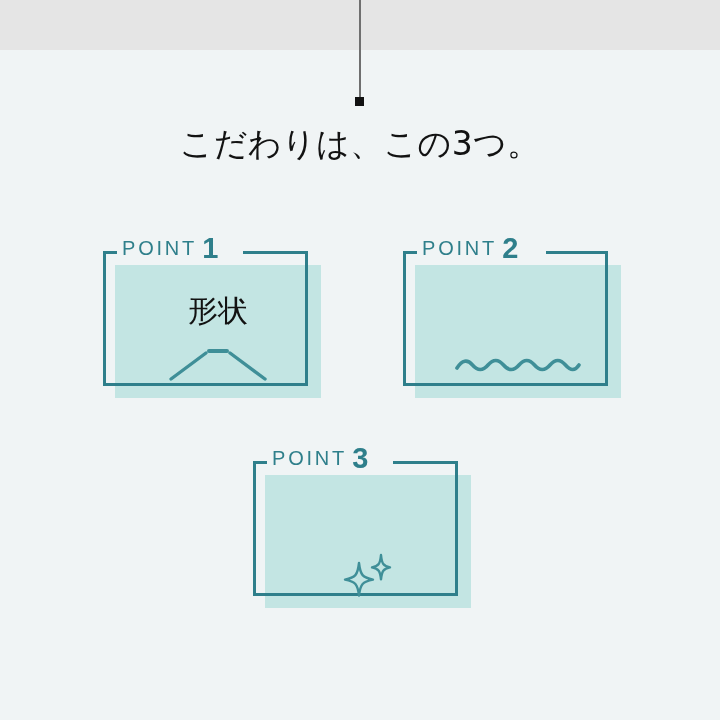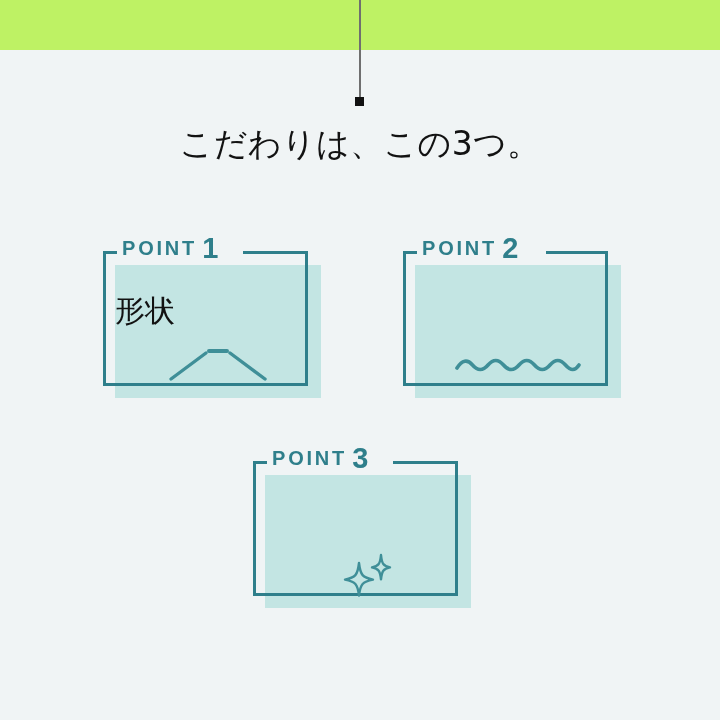--- a/index.html
+++ b/index.html
@@ -11,21 +11,21 @@
     height: 720px;
     background: #ffffff;
     font-family: "Liberation Sans", "DejaVu Sans", sans-serif;
     overflow: hidden;
   }
 
   #stage {
     position: relative;
     width: 720px;
     height: 720px;
-    background: #bef264;
+    background: #e5e5e5;
   }
 
   
   .page-bg {
     position: absolute;
     left: 0;
     top: 50px;
     width: 720px;
     height: 670px;
     background: #f0f4f5;
@@ -107,40 +107,41 @@
     position: absolute;
     left: 19px;
     top: -20px;
     display: flex;
     align-items: baseline;
     color: #2f7f8b;
     white-space: nowrap;
   }
   .point-word {
     font-size: 20px;
-    font-weight: 700;
+    font-weight: 400;
     letter-spacing: 0.14em;
     line-height: 1;
     text-align: right;
   }
   .point-num {
     font-size: 29px;
     font-weight: 700;
     line-height: 1;
     margin-left: 5px;
     position: relative;
     top: 3px;
   }
 
   
   .card-title {
     position: absolute;
     left: 12px;
     top: 45px;
     width: 206px;
+    text-align: center;
     font-size: 30px;
     font-weight: 500;
     color: #121212;
     line-height: 1;
     white-space: nowrap;
     font-family: "DejaVu Sans", "Liberation Sans", sans-serif;
   }
 
   
   .card-icon {

